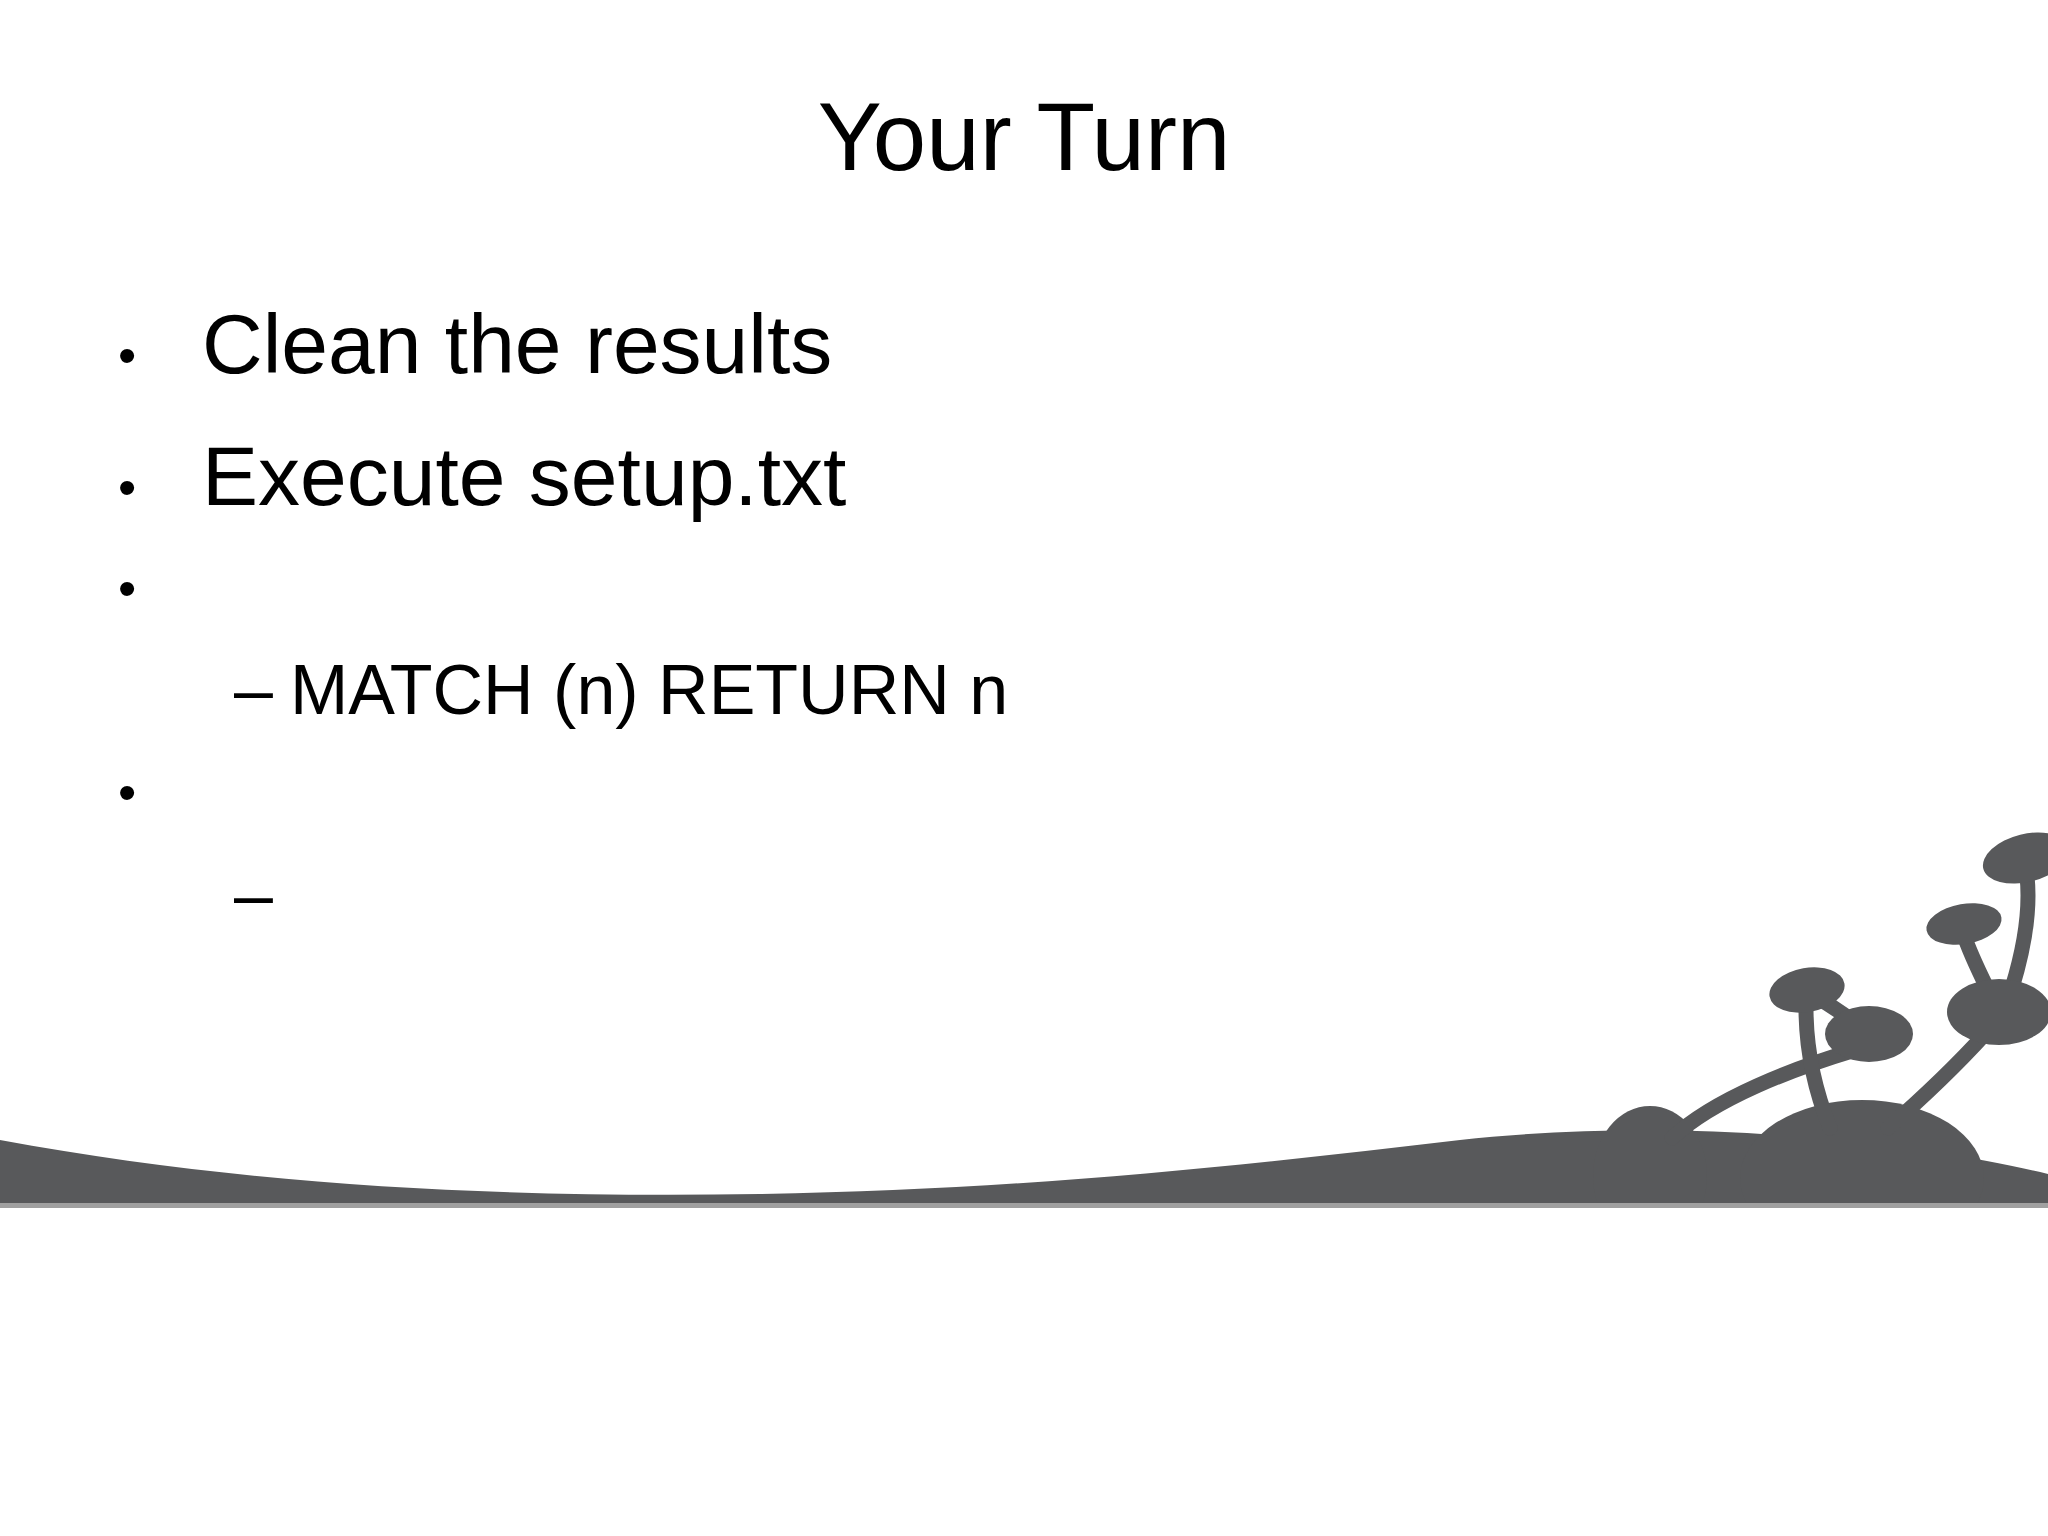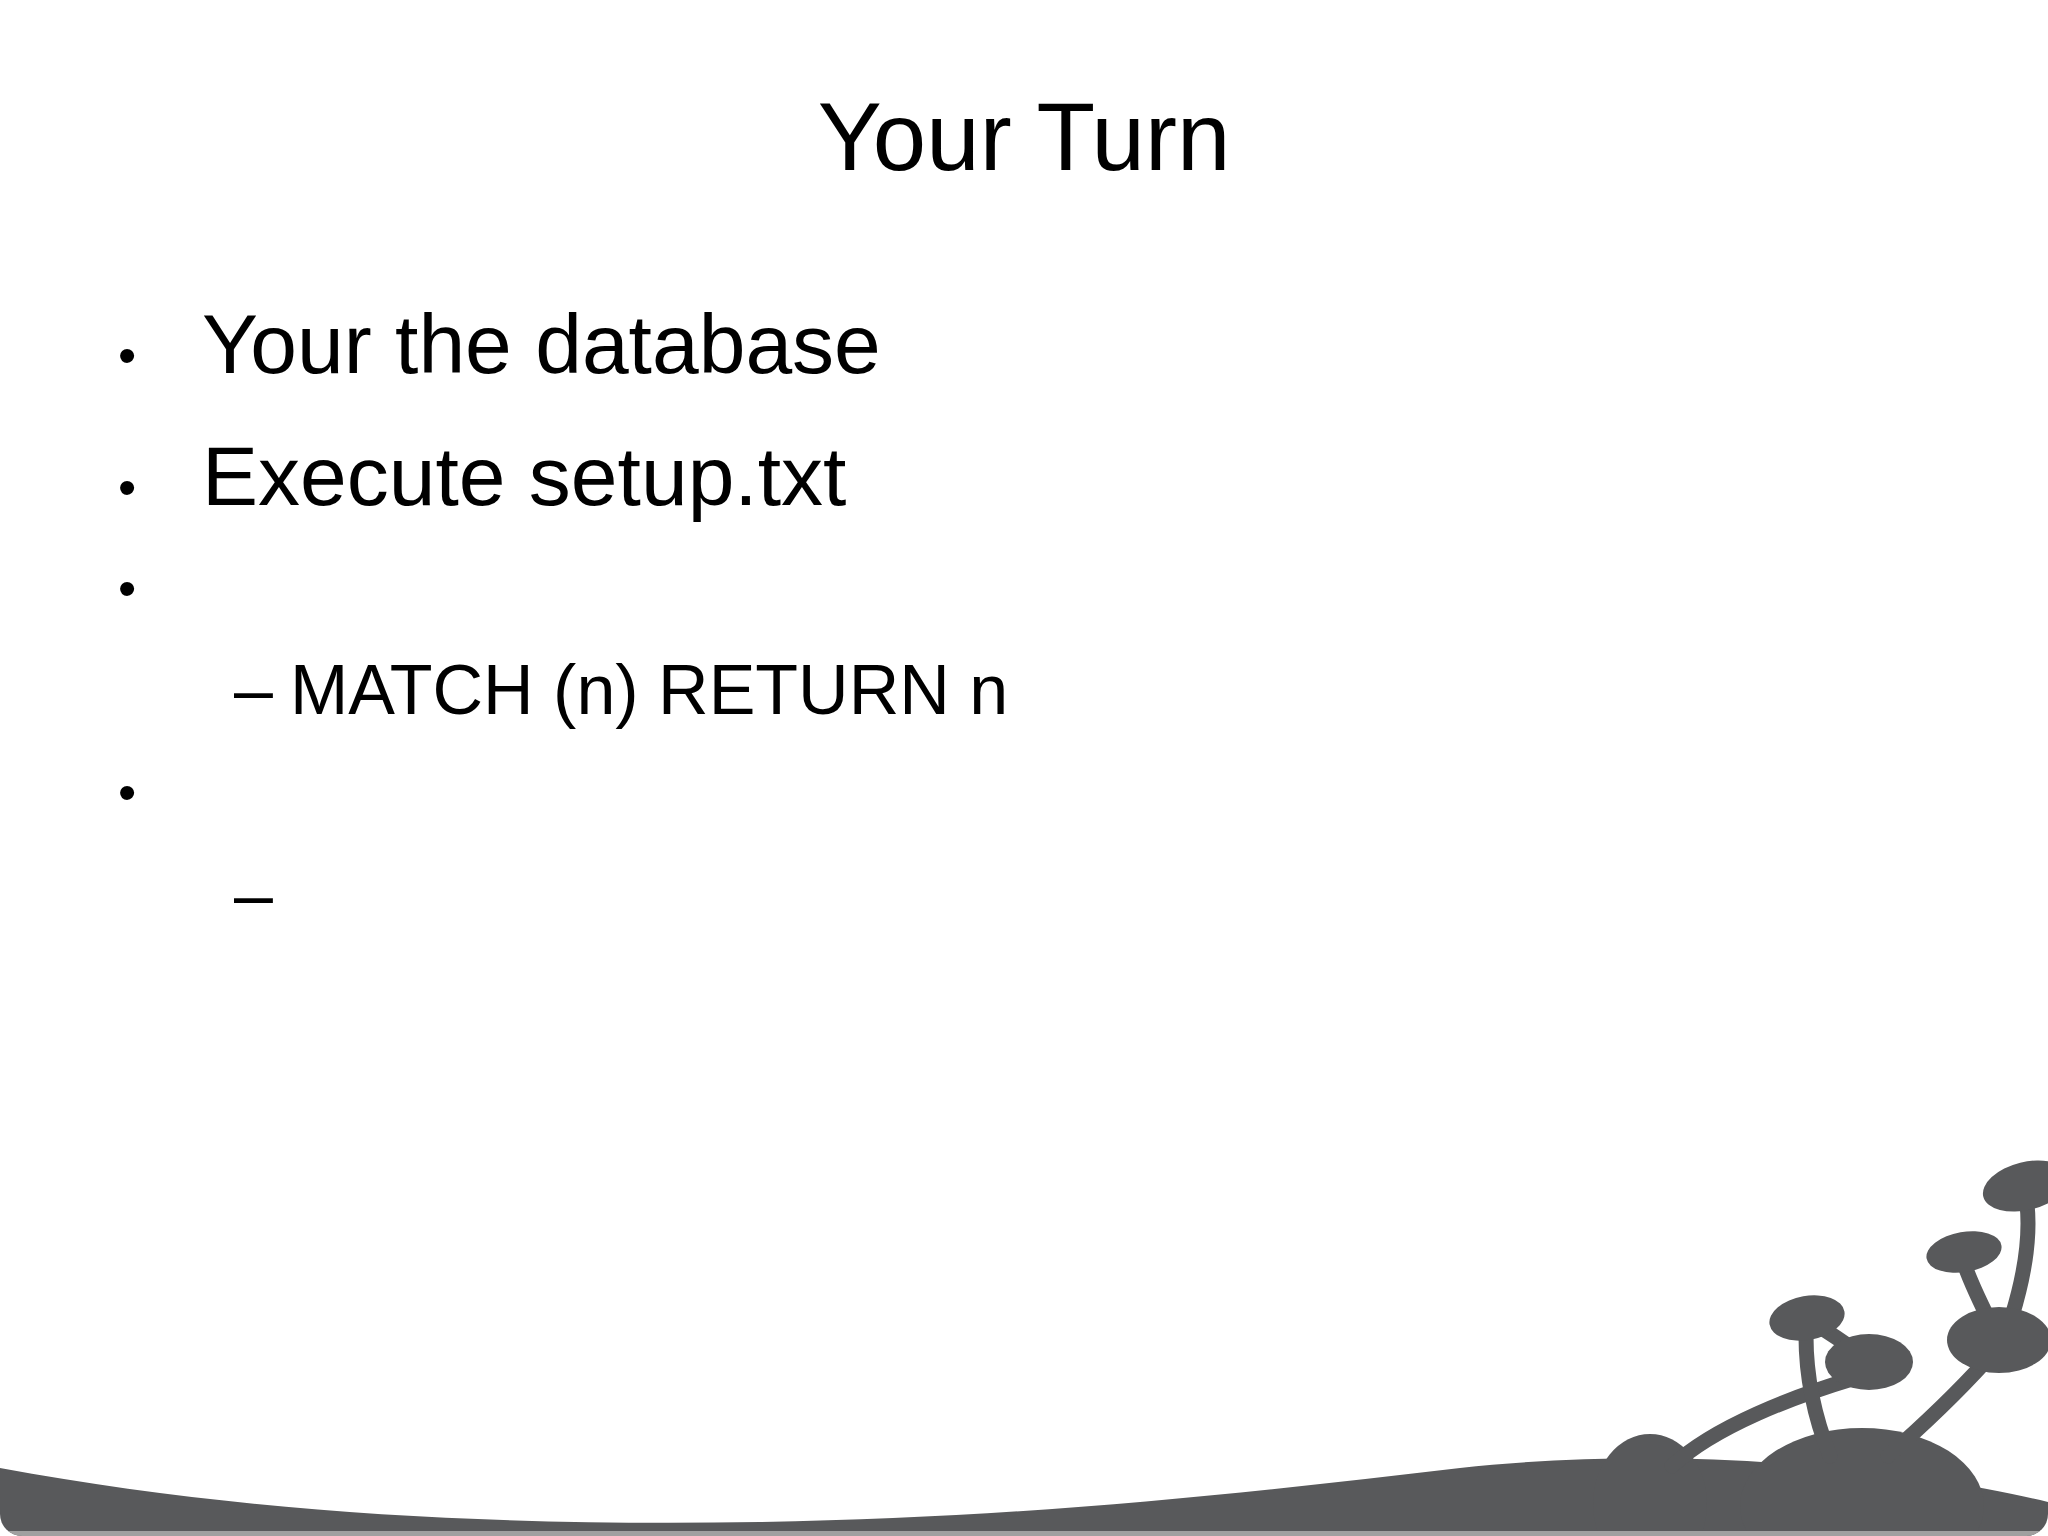--- a/index.html
+++ b/index.html
@@ -4,26 +4,25 @@
 <style>
   :root{
     --bg:#ffffff;
     --text:#000000;
     --footer-gray:#58595b;
     --footer-strip:#a0a0a0;
   }
   html,body{margin:0;padding:0;background:var(--bg);}
   .slide{
     position:relative;
-    width:2048px;height:1536px;
+    width:2048px;height:1208px;
     background:var(--bg);
     overflow:hidden;
     font-family:"Liberation Sans", sans-serif;
     color:var(--text);
-    border-radius:22px;
   }
   .title{
     position:absolute;
     top:84px;left:0;right:0;
     margin:0;
     text-align:center;
     font-size:96px;
     font-weight:normal;
     line-height:1.1;
   }
@@ -69,21 +68,21 @@
 </head>
 <body>
 
 <div class="slide">
 
   <h1 class="title">Your Turn</h1>
 
   <div class="content">
       <div class="b1">
         <span class="marker">•</span>
-        <span class="text"><span>Your the database</span></span>
+        <span class="text"><span>Clean the results</span></span>
       </div>
       <div class="b1">
         <span class="marker">•</span>
         <span class="text"><span>Execute </span><span class="it">setup.txt</span></span>
       </div>
       <div class="b1">
         <span class="marker">•</span>
       </div>
       <div class="b2">
         <span class="marker">–</span>

